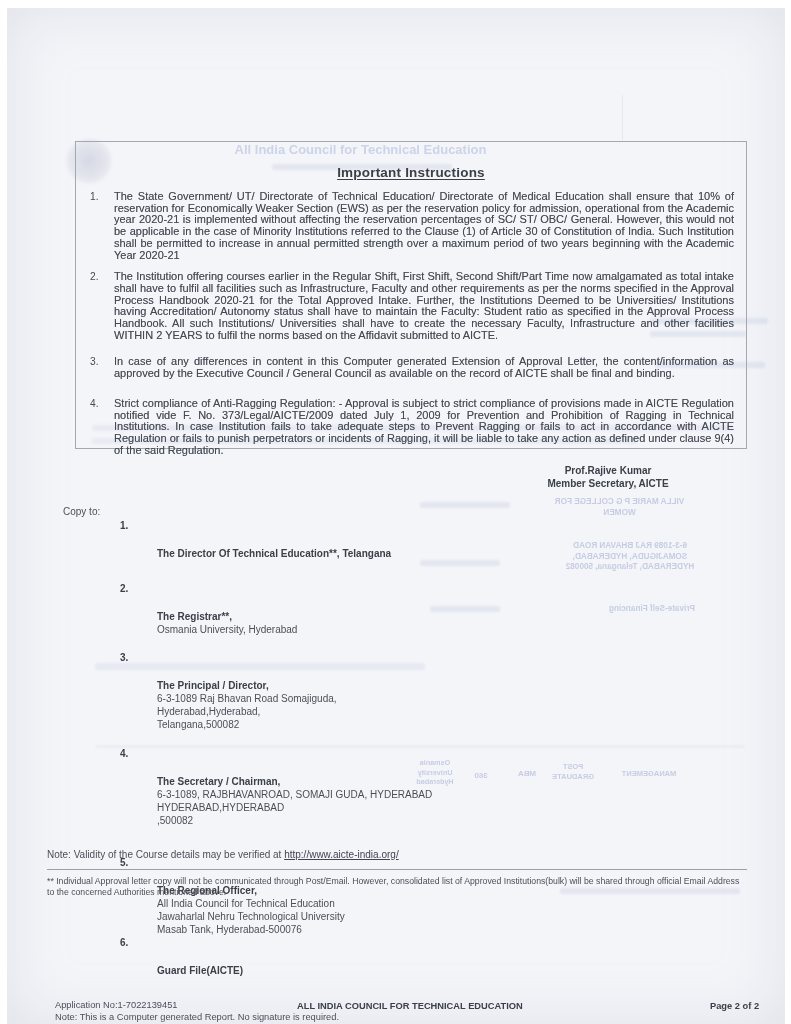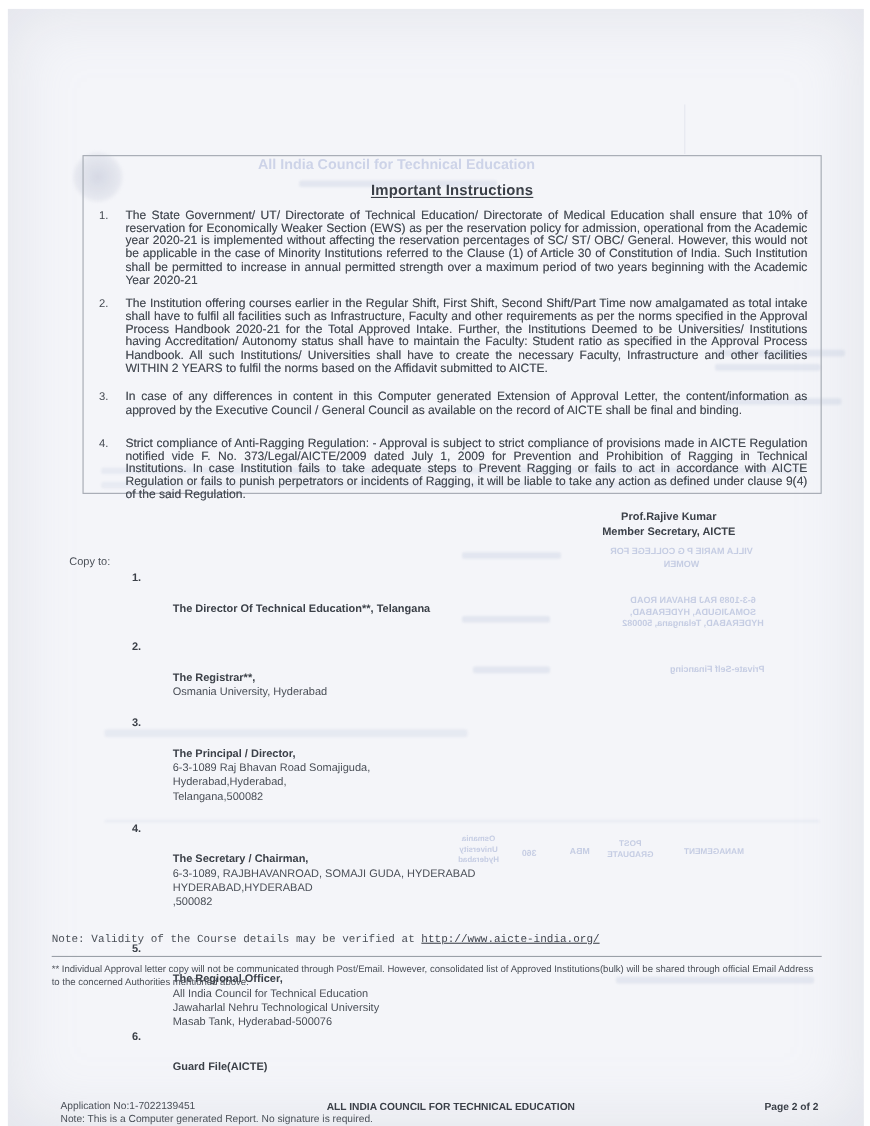--- a/index.html
+++ b/index.html
@@ -71,30 +71,30 @@
   .copy-item:nth-of-type(1) { margin-bottom:15px; }
   .copy-item:nth-of-type(2) { margin-bottom:22px; }
   .copy-item:nth-of-type(3) { margin-bottom:15px; }
   .copy-item:nth-of-type(4) { margin-bottom:16px; }
   .copy-item:nth-of-type(5) { margin-bottom:29px; }
   .c-no { flex:none; width:37px; margin-left:57px; font-weight:bold; font-size:10px; color:#3b4048; line-height:13px; }
   .c-body { flex:1;margin-top:28px; }
   .c-label { font-weight:bold; font-size:10px; color:#3b4048; line-height:13px; }
   .c-line { font-size:10px; color:#4a4f57; line-height:13px; }
   
-  .note-line { position:absolute; left:47px; top:849px; font-size:10px; color:#4a4f57;font-family:Liberation Mono, monospace; }
+  .note-line { position:absolute; left:47px; top:849px; font-size:10px; color:#4a4f57; }
   .note-line a { color:#41454e; text-decoration:underline; }
   .divider { position:absolute; left:47px; top:869px; width:700px; height:1px; background:#9aa0a8; }
   .footnote {
     position:absolute; left:47px; top:876px; width:698px;
     font-size:8.7px; line-height:11px; color:#4a4f57; text-align:left;
   }
   .f-app { position:absolute; left:55px; top:1000px; font-size:9.3px; color:#4a4f57; }
   .f-org { position:absolute; left:297px; top:1001px; font-size:9.3px; font-weight:bold; color:#3b4048; }
-  .f-page { position:absolute; left:695px; top:1001px; font-size:9.3px; font-weight:bold; color:#3b4048; }
+  .f-page { position:absolute; left:710px; top:1001px; font-size:9.3px; font-weight:bold; color:#3b4048; }
   .f-note { position:absolute; left:55px; top:1012px; font-size:9.3px; color:#4a4f57; }
 </style>
 </head>
 <body>
 
 <div class="page">
   <div class="scan"></div>
 
   <div class="gcircle" style="left:66px;top:138px;width:46px;height:46px;"></div>
   <div class="ghost g-top">All India Council for Technical Education</div>

